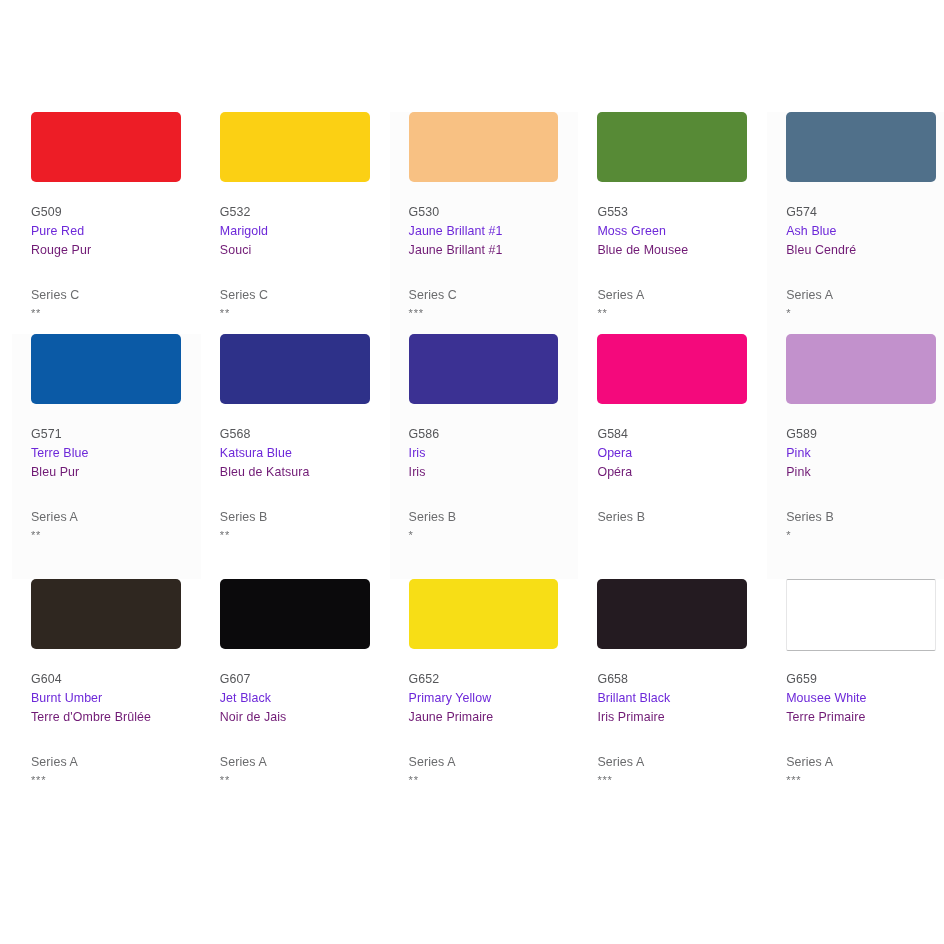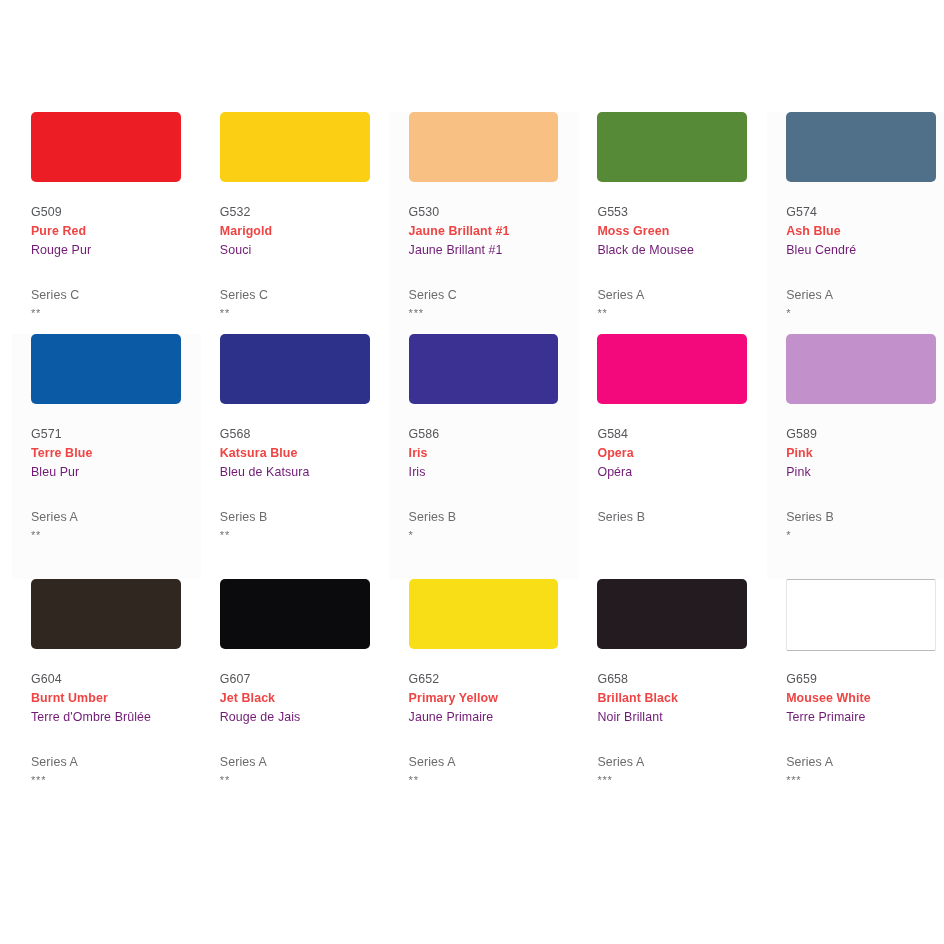--- a/index.html
+++ b/index.html
@@ -82,22 +82,22 @@
     letter-spacing: 0.1px;
     white-space: nowrap;
     color: #5b5c5e;
   }
 
   .line.code {
     color: #555659;
   }
 
   .line.name-en {
-    font-weight: bold;
-    color: #ef4444;
+    font-weight: normal;
+    color: #6d28d9;
   }
 
   .line.name-fr {
     color: #701a75;
   }
 
   .line.series {
     color: #6a6b6d;
     margin-top: 25px;
   }
@@ -150,21 +150,21 @@
           <span class="line stars">***</span>
         </div>
       </div>
       <div class="swatch-card">
         <div class="chip-wrap">
           <div class="chip" style="background: rgb(87, 138, 54);"></div>
         </div>
         <div class="info">
           <span class="line code">G553</span>
           <span class="line name-en">Moss Green</span>
-          <span class="line name-fr">Black de Mousee</span>
+          <span class="line name-fr">Blue de Mousee</span>
           <span class="line series">Series A</span>
           <span class="line stars">**</span>
         </div>
       </div>
       <div class="swatch-card tinted">
         <div class="chip-wrap">
           <div class="chip" style="background: rgb(80, 112, 138);"></div>
         </div>
         <div class="info">
           <span class="line code">G574</span>
@@ -246,21 +246,21 @@
           <span class="line stars">***</span>
         </div>
       </div>
       <div class="swatch-card">
         <div class="chip-wrap">
           <div class="chip" style="background: rgb(11, 10, 12);"></div>
         </div>
         <div class="info">
           <span class="line code">G607</span>
           <span class="line name-en">Jet Black</span>
-          <span class="line name-fr">Rouge de Jais</span>
+          <span class="line name-fr">Noir de Jais</span>
           <span class="line series">Series A</span>
           <span class="line stars">**</span>
         </div>
       </div>
       <div class="swatch-card">
         <div class="chip-wrap">
           <div class="chip" style="background: rgb(247, 222, 22);"></div>
         </div>
         <div class="info">
           <span class="line code">G652</span>
@@ -270,21 +270,21 @@
           <span class="line stars">**</span>
         </div>
       </div>
       <div class="swatch-card">
         <div class="chip-wrap">
           <div class="chip" style="background: rgb(36, 27, 33);"></div>
         </div>
         <div class="info">
           <span class="line code">G658</span>
           <span class="line name-en">Brillant Black</span>
-          <span class="line name-fr">Noir Brillant</span>
+          <span class="line name-fr">Iris Primaire</span>
           <span class="line series">Series A</span>
           <span class="line stars">***</span>
         </div>
       </div>
       <div class="swatch-card">
         <div class="chip-wrap">
           <div class="chip white-chip"></div>
         </div>
         <div class="info">
           <span class="line code">G659</span>

